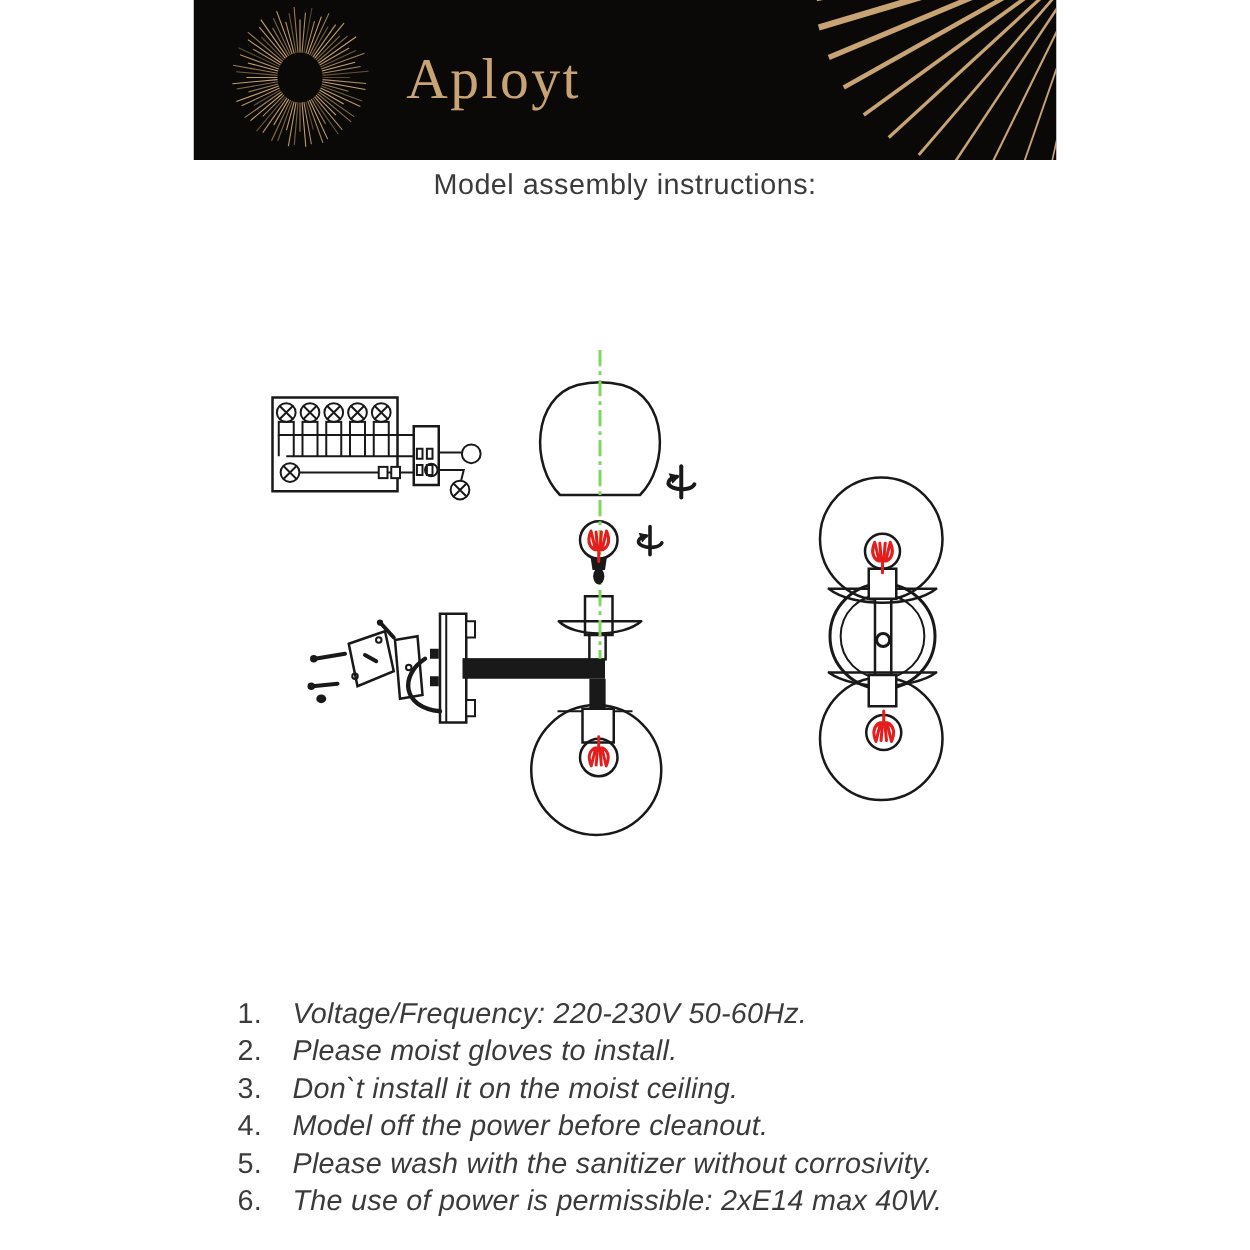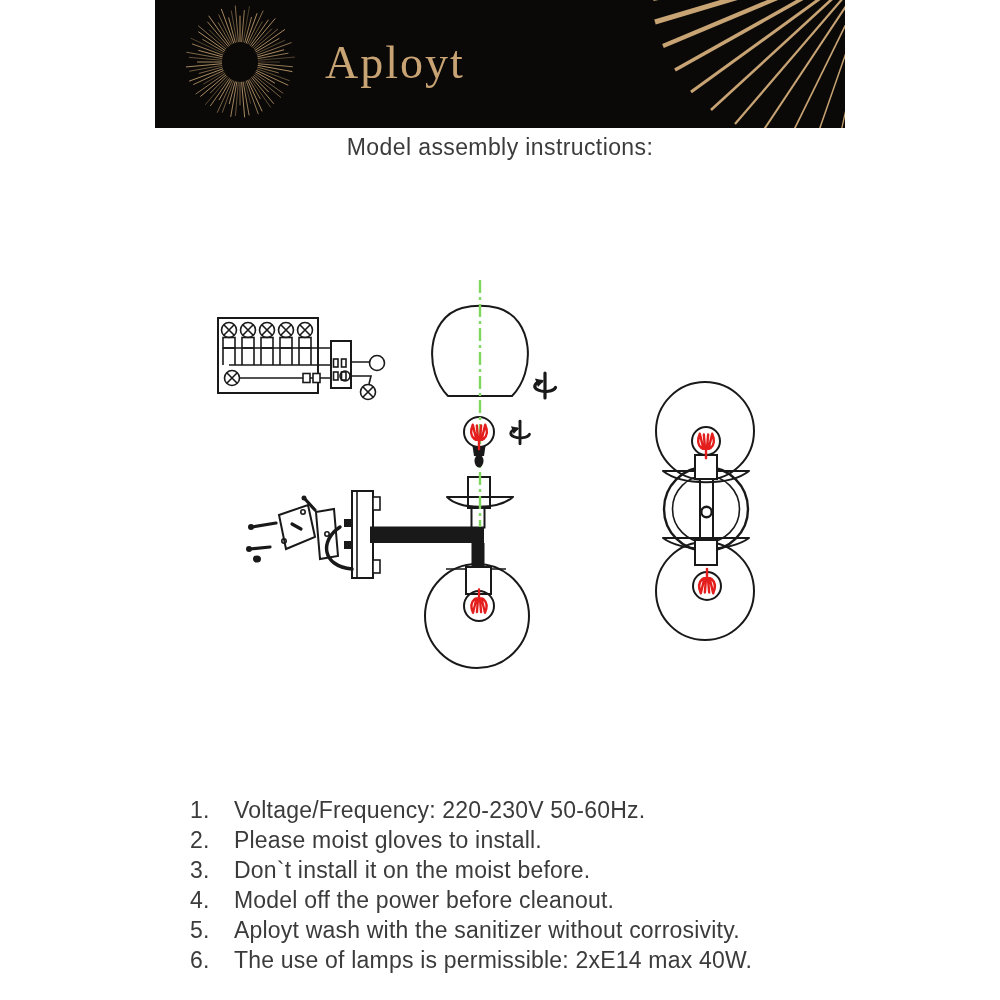--- a/index.html
+++ b/index.html
@@ -34,21 +34,21 @@
   .k3{stroke:var(--line);stroke-width:3.2;fill:none;stroke-linecap:round;}
   .k35{stroke:var(--line);stroke-width:3.5;fill:none;stroke-linecap:round;}
   .r{stroke:var(--red);stroke-width:1.8;fill:none;stroke-linecap:round;}
   .g{stroke:var(--green);stroke-width:2.4;fill:none;stroke-dasharray:13 4 3 4;}
 
   
   .instructions{position:absolute;left:190px;top:795px;width:680px;list-style:none;
     color:var(--text);font-size:23px;line-height:30px;letter-spacing:.2px;}
   .instructions li{display:flex;}
   .instructions .num{width:34px;flex:0 0 34px;}
-  .instructions .txt{flex:1;padding-left:10px;}
+  .instructions .txt{flex:1;padding-left:10px;font-style:italic;}
 </style>
 </head>
 <body>
 
 <div class="page">
 
   <div class="banner">
     <svg id="starburst" class="sb" viewBox="0 0 120 120">
         <line x1="79.0" y1="60.0" x2="102.0" y2="60.0" stroke="var(--gold)" stroke-width="0.9" opacity="0.40"></line>
         <line x1="78.9" y1="61.8" x2="115.6" y2="65.0" stroke="var(--gold)" stroke-width="0.9" opacity="0.85"></line>
@@ -261,28 +261,28 @@
     <li>
         <span class="num">1.</span>
         <span class="txt">Voltage/Frequency: 220-230V 50-60Hz.</span>
       </li>
     <li>
         <span class="num">2.</span>
         <span class="txt">Please moist gloves to install.</span>
       </li>
     <li>
         <span class="num">3.</span>
-        <span class="txt">Don`t install it on the moist before.</span>
+        <span class="txt">Don`t install it on the moist ceiling.</span>
       </li>
     <li>
         <span class="num">4.</span>
         <span class="txt">Model off the power before cleanout.</span>
       </li>
     <li>
         <span class="num">5.</span>
-        <span class="txt">Aployt wash with the sanitizer without corrosivity.</span>
+        <span class="txt">Please wash with the sanitizer without corrosivity.</span>
       </li>
     <li>
         <span class="num">6.</span>
-        <span class="txt">The use of lamps is permissible: 2xE14 max 40W.</span>
+        <span class="txt">The use of power is permissible: 2xE14 max 40W.</span>
       </li>
   </ol>
 </div>
 
 </body></html>

